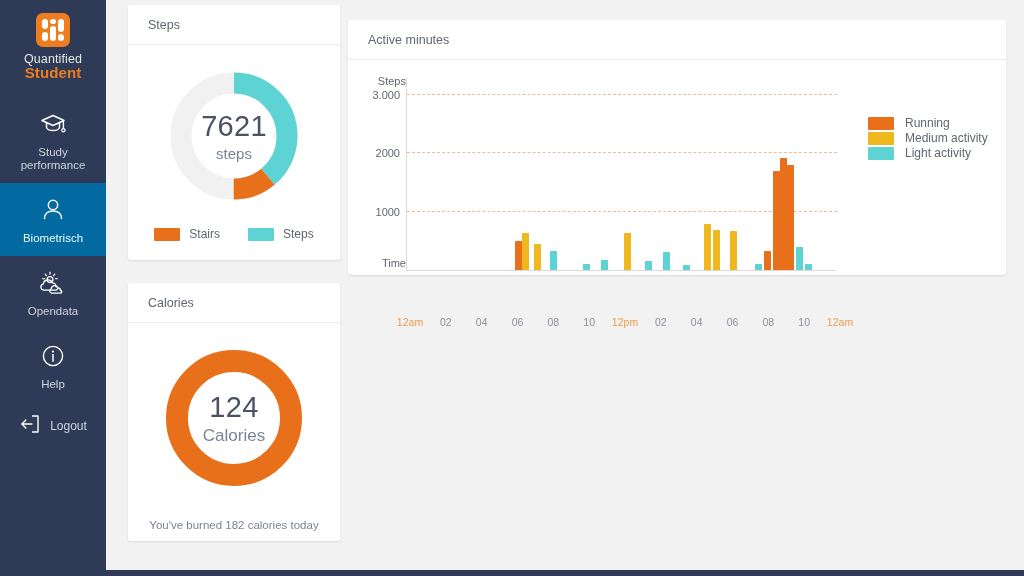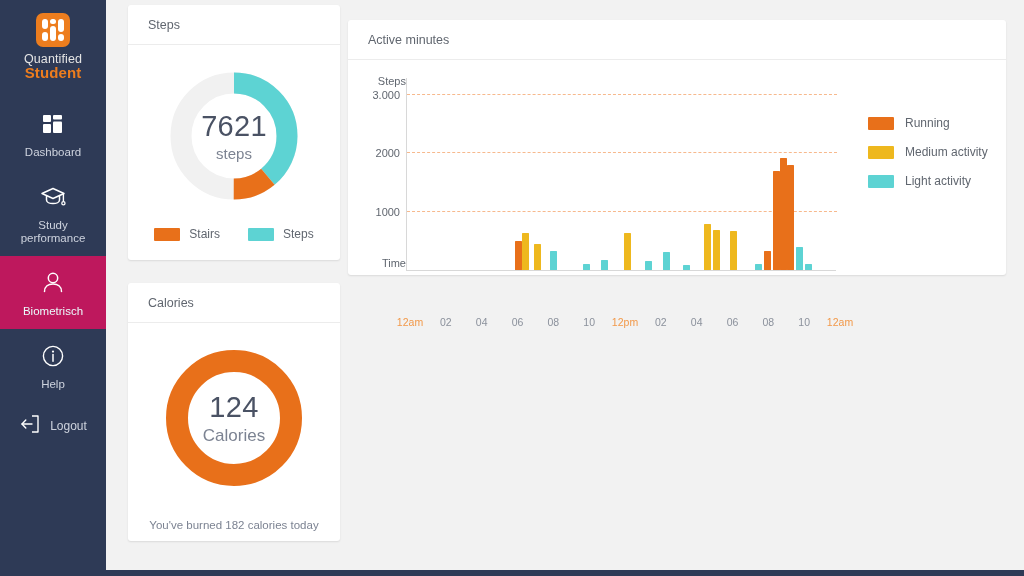--- a/index.html
+++ b/index.html
@@ -49,21 +49,21 @@
   .nav { width: 106px; margin-top: 16px; }
   .nav-item {
     width: 106px; display: flex; flex-direction: column; align-items: center;
     padding: 12px 0 11px; cursor: pointer;
   }
   .nav-item .ico { height: 30px; display: flex; align-items: center; justify-content: center; }
   .nav-item .lbl {
     margin-top: 7px; color: #ced3de; font-size: 11.5px; text-align: center;
     line-height: 13px;
   }
-  .nav-item.active { background: #be185d; }
+  .nav-item.active { background: #0369a1; }
   .nav-item.active .lbl { color: #eafbfb; }
   .nav-logout {
     width: 106px; display: flex; flex-direction: row; align-items: center;
     justify-content: center; gap: 9px; cursor: pointer; padding: 12px 0;
   }
   .nav-logout .lbl { color: #ced3de; font-size: 12px; }
 
   
   .card {
     position: absolute; background: #ffffff; border-radius: 3px;
@@ -112,21 +112,21 @@
   }
   .bars { position: absolute; left: 0; bottom: 0; width: 430px; height: 193px; }
   .bar { position: absolute; bottom: 0; width: 7px; border-radius: .5px; }
   .x-tick {
     position: absolute; top: 219px; font-size: 10.5px; color: #8b919c;
     transform: translateX(-50%); white-space: nowrap; margin-top: 37px;
   }
   .x-tick.hl { color: #f2994a; }
   .chart-legend {
     position: absolute; left: 520px; top: 56px;
-    display: flex; flex-direction: column; gap: 15px;
+    display: flex; flex-direction: column; gap: 1px;
   }
   .chart-legend .legend-item { gap: 11px; }
   .chart-legend .legend-sw { width: 26px; height: 13px; }
   .chart-legend .legend-lb { font-size: 12px; color: #60666f; }
 </style>
 </head>
 <body>
 
 <div class="app">
 
@@ -140,31 +140,20 @@
         <i class="lm4"></i>
           <i class="lm5"></i>
           <i class="lm6"></i>
       </div>
       <div class="logo-text1">Quantified</div>
       <div class="logo-text2">Student</div>
     </div>
 
     <div class="nav">
 
-      <div class="nav-item">
-        <span class="ico">
-          <svg width="24" height="24" viewBox="0 0 24 24">
-            <rect x="2" y="3" width="8" height="7" rx="1" fill="#fff"></rect>
-            <rect x="12" y="3" width="9" height="4.5" rx="1" fill="#fff"></rect>
-            <rect x="2" y="12" width="8" height="9" rx="1" fill="#fff"></rect>
-            <rect x="12" y="9.5" width="9" height="11.5" rx="1" fill="#fff"></rect>
-          </svg>
-        </span>
-        <span class="lbl">Dashboard</span>
-      </div>
 
       <div class="nav-item">
         <span class="ico">
           <svg width="28" height="26" viewBox="0 0 28 26">
             <path d="M3 9.5 L14 4.5 L25 9.5 L14 14.5 Z" fill="none" stroke="#fff" stroke-width="1.5" stroke-linejoin="round"></path>
             <path d="M7.5 11.5 V16 C7.5 18.2 10.5 19.6 14 19.6 C17.5 19.6 20.5 18.2 20.5 16 V11.5" fill="none" stroke="#fff" stroke-width="1.5" stroke-linejoin="round"></path>
             <path d="M24.4 10 V17" stroke="#fff" stroke-width="1.4" stroke-linecap="round"></path>
             <circle cx="24.4" cy="19.2" r="1.6" fill="none" stroke="#fff" stroke-width="1.3"></circle>
           </svg>
         </span>
@@ -174,20 +163,37 @@
       <div class="nav-item active">
         <span class="ico">
           <svg width="26" height="26" viewBox="0 0 26 26">
             <circle cx="13" cy="8" r="4.7" fill="none" stroke="#fff" stroke-width="1.5"></circle>
             <path d="M4.5 21.5 C4.5 16.6 8.3 14 13 14 C17.7 14 21.5 16.6 21.5 21.5" fill="none" stroke="#fff" stroke-width="1.5" stroke-linecap="round"></path>
           </svg>
         </span>
         <span class="lbl">Biometrisch</span>
       </div>
 
+      <div class="nav-item">
+        <span class="ico">
+          <svg width="30" height="26" viewBox="0 0 30 26">
+            <g stroke="#fff" stroke-width="1.2" stroke-linecap="round">
+              <path d="M12 2.2 V4.2"></path>
+                <path d="M7.2 4.2 L8.4 5.7"></path>
+                <path d="M16.8 4.2 L15.6 5.7"></path>
+              <path d="M4.8 8.6 H6.6"></path>
+                <path d="M19.2 8.6 H17.6"></path>
+            </g>
+            <circle cx="12" cy="9.6" r="2.9" fill="none" stroke="#fff" stroke-width="1.3"></circle>
+            <path d="M18 16.5 a3.6 3.6 0 0 0 -3.6 -3.6 a4.8 4.8 0 0 0 -9.2 1.3 a3 3 0 0 0 .4 5.9 H18 a1.8 1.8 0 0 0 0 -3.6 Z" fill="none" stroke="#fff" stroke-width="1.3" stroke-linejoin="round"></path>
+            <path d="M22.5 20.5 a2.6 2.6 0 0 0 -2.6 -2.6 a3.4 3.4 0 0 0 -6.6 .9 a2.2 2.2 0 0 0 .3 4.3 h8.9 a1.3 1.3 0 0 0 0 -2.6 Z" fill="none" stroke="#fff" stroke-width="1.3" stroke-linejoin="round"></path>
+          </svg>
+        </span>
+        <span class="lbl">Opendata</span>
+      </div>
 
 
       <div class="nav-item">
         <span class="ico">
           <svg width="26" height="26" viewBox="0 0 26 26">
             <circle cx="13" cy="13" r="9.6" fill="none" stroke="#fff" stroke-width="1.4"></circle>
             <circle cx="13" cy="8.6" r="1.1" fill="#fff"></circle>
             <path d="M13 11.6 V18.2" stroke="#fff" stroke-width="1.5" stroke-linecap="round"></path>
           </svg>
         </span>

